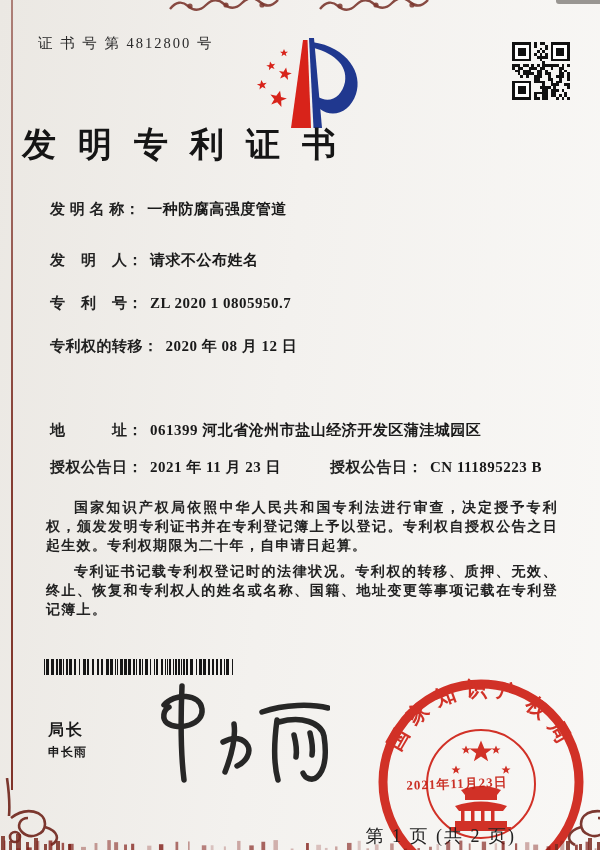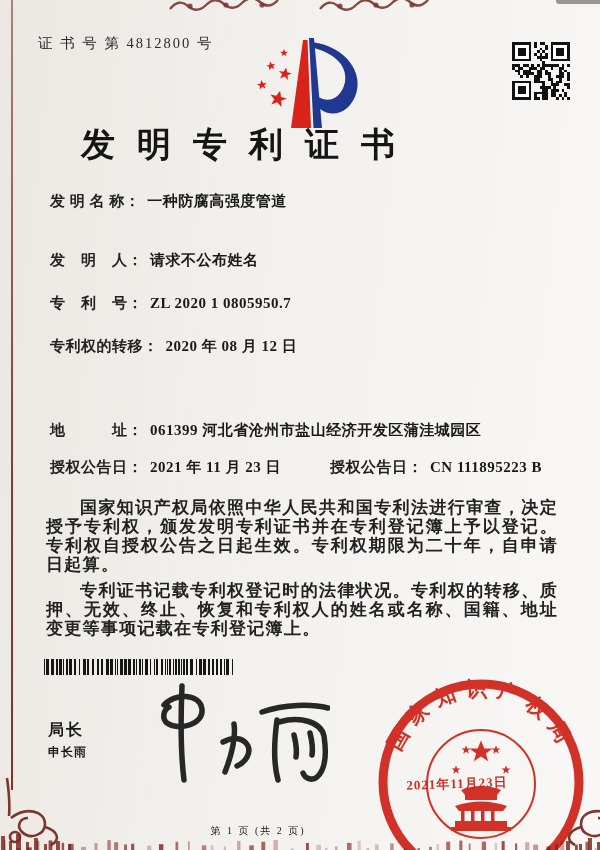--- a/index.html
+++ b/index.html
@@ -14,47 +14,47 @@
   #left-line{left:11px;top:0;width:2px;height:790px;
     background:linear-gradient(180deg,rgba(122,42,32,.55),rgba(122,42,32,.9) 60%,rgba(122,42,32,.95));}
   
   #cert-no{left:38px;top:34px;font-size:14.5px;letter-spacing:2px;color:#2a2a2a;}
   
   #logo{left:240px;top:32px;width:140px;height:100px;}
   
   #qr{left:511px;top:42px;width:60px;height:58px;}
   #qr svg{width:100%;height:100%;shape-rendering:crispEdges;}
   
-  #title{left:0;top:122px;width:476px;text-align:center;font-size:34px;font-weight:700;
+  #title{left:0;top:122px;width:476px;font-size:34px;font-weight:700;
     letter-spacing:22px;text-indent:22px;color:#151515;}
   
   .frow{left:50px;font-size:15px;white-space:nowrap;}
   .flabel{font-weight:600;letter-spacing:.5px;color:#222;}
   .fvalue{margin-left:7px;font-weight:600;color:#1a1a1a;letter-spacing:.5px;}
-  #row1{top:192px;} #row2{top:251px;} #row3{top:294px;} #row4{top:337px;}
+  #row1{top:200px;} #row2{top:251px;} #row3{top:294px;} #row4{top:337px;}
   #row5{top:379px;} #row6{top:421px;} #row7{top:458px;width:540px;}
   .pair2{position:absolute;left:280px;top:0;}
   
-  #body-text{left:46px;top:498px;width:512px;font-size:17px;line-height:19px;
+  #body-text{left:46px;top:498px;width:512px;font-size:14px;line-height:19px;
     letter-spacing:1.3px;text-align:justify;color:#222;font-weight:600;}
   #body-text p{margin:0 0 7px 0;text-indent:2em;}
   
   #barcode{left:44px;top:659px;width:190px;height:16px;}
   #barcode svg{width:100%;height:100%;}
   
   #signer-title{left:48px;top:720px;font-size:16px;font-weight:700;letter-spacing:2px;}
   #signer-name{left:48px;top:744px;font-size:12px;font-weight:700;letter-spacing:1px;}
   
   #signature{left:140px;top:680px;width:190px;height:105px;}
   
   #seal{left:377px;top:678px;width:208px;height:208px;opacity:.93;}
   #seal-date{left:382px;top:775px;width:150px;text-align:center;font-size:13px;font-weight:700;
     color:rgba(198,30,20,.92);letter-spacing:1px;transform:rotate(-2deg);z-index:5;}
   
-  #page-footer{left:0;top:824px;width:516px;text-align:center;font-size:10px;letter-spacing:2px;color:#222;}
+  #page-footer{left:0;top:824px;width:516px;text-align:right;font-size:18px;letter-spacing:2px;color:#222;}
   
   .corner{bottom:0;width:96px;height:72px;}
   #corner-left{left:0;}
   #corner-right{right:0;transform:scaleX(-1);}
   #bottom-fringe{left:0;bottom:0;width:600px;height:12px;}
 </style>
 </head>
 <body>
 
 <div id="page">

